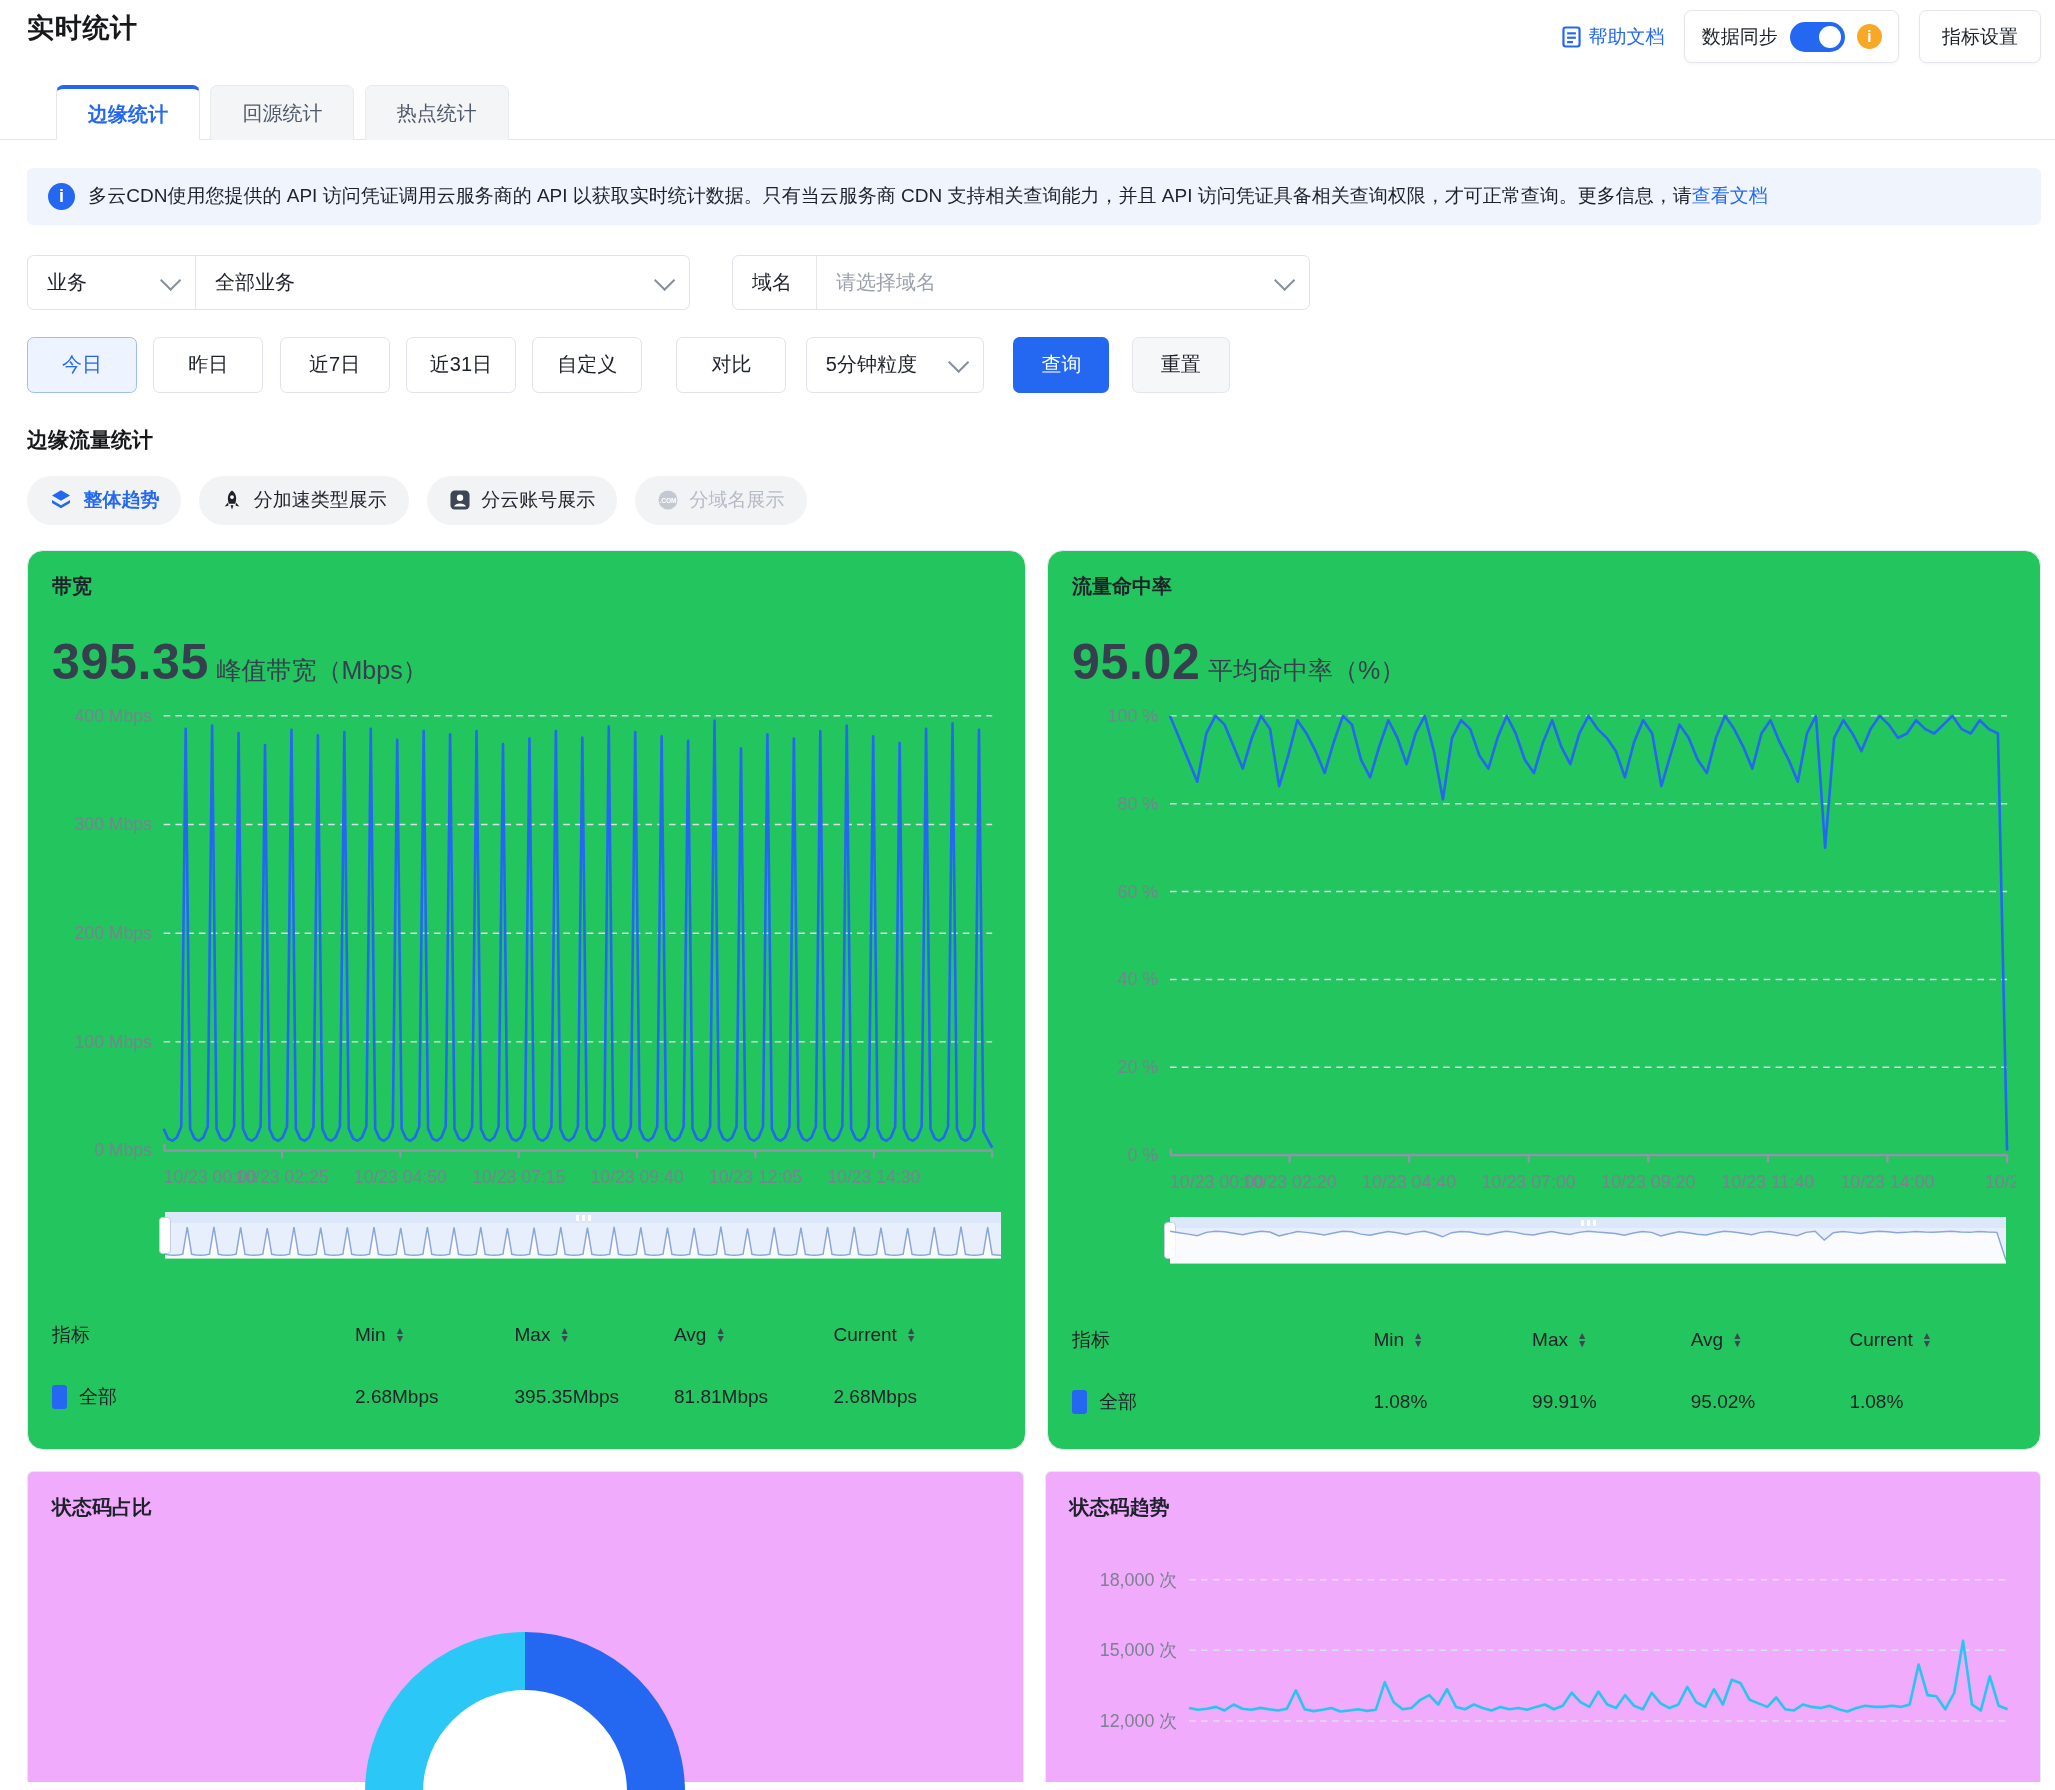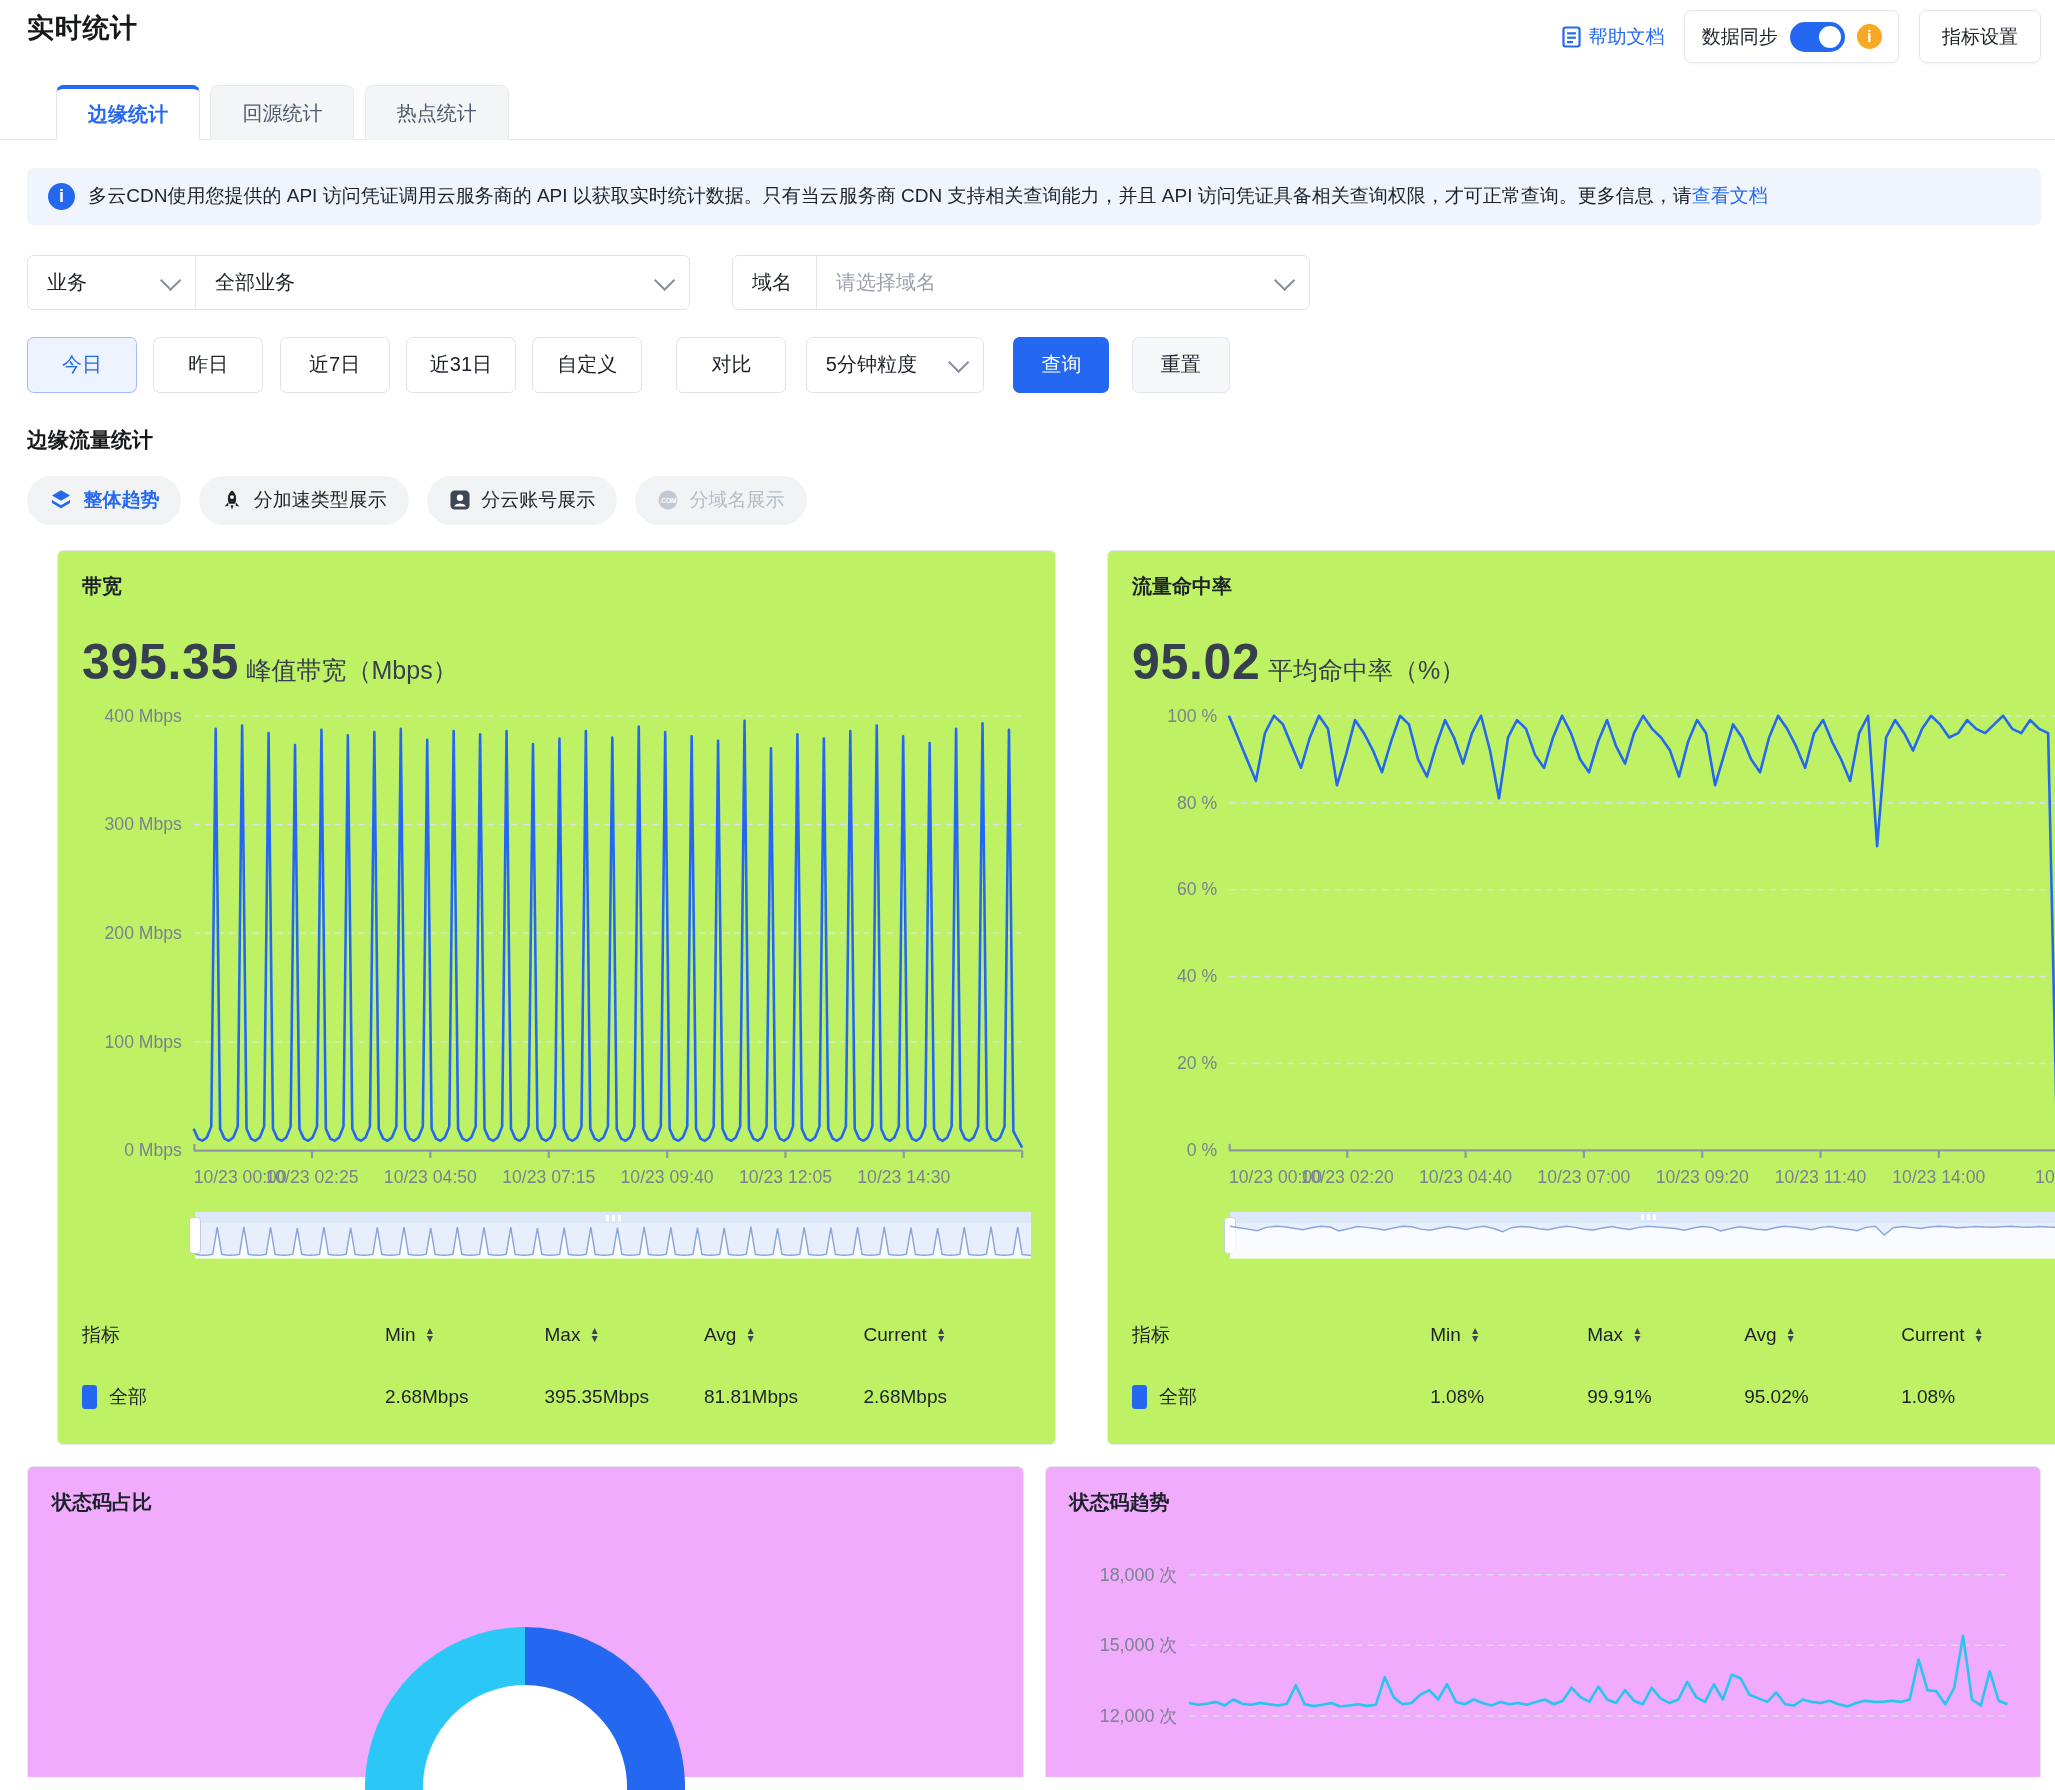--- a/index.html
+++ b/index.html
@@ -48,21 +48,21 @@
   .section-title { margin:33px 15px 0 27px; font-size:21px; font-weight:700; color:#17181a; }
 
   .pill-row { display:flex; gap:18px; margin:22px 15px 0 27px; }
   .pill { display:flex; align-items:center; gap:10.4px; height:49px; padding:0 22px; border-radius:30px; background:#f2f3f5; font-size:19px; color:#1d2129; cursor:pointer; }
   .pill.active { color:#2468f2; font-weight:600; }
   .pill.disabled { color:#b4bbc6; cursor:default; }
   .pill svg { flex:none; }
 
   
   .cards { display:grid; grid-template-columns:1fr 1fr; gap:21px; margin:25px 15px 0 27px; }
-  .card { border:1.5px solid #e7e9f0; border-radius:6px; background:#bef264; padding:22px 24px;margin-left:30px; }
+  .card { border:1.5px solid #e7e9f0; border-radius:16px; background:#22c55e; padding:22px 24px; }
   .card-title { font-size:20px; font-weight:600; color:#1d2129; }
   .bigrow { display:flex; align-items:baseline; gap:7.4px; margin-top:33px; }
   .bignum { font-size:50px; font-weight:700; color:#363f4e; letter-spacing:0.7px; }
   .bigcap { font-size:25px; color:#363f4e; }
   .chart-wrap { margin-top:13.3px; }
   .brush { position:relative; height:46px; background:#e7effc; margin-top:19px; }
   .brush .grip { position:absolute; top:0; left:0; right:0; height:10.4px; background:#dce7fa; display:flex; align-items:center; justify-content:center; gap:3px; cursor:grab; }
   .brush .grip i { width:3px; height:6px; background:#fff; }
   .brush svg { position:absolute; left:0; top:10.4px; }
   .brush .handle { position:absolute; left:-6px; top:4.4px; width:12px; height:37px; background:#fff; border:1.5px solid #c3cee4; border-radius:3.7px; cursor:ew-resize; }

